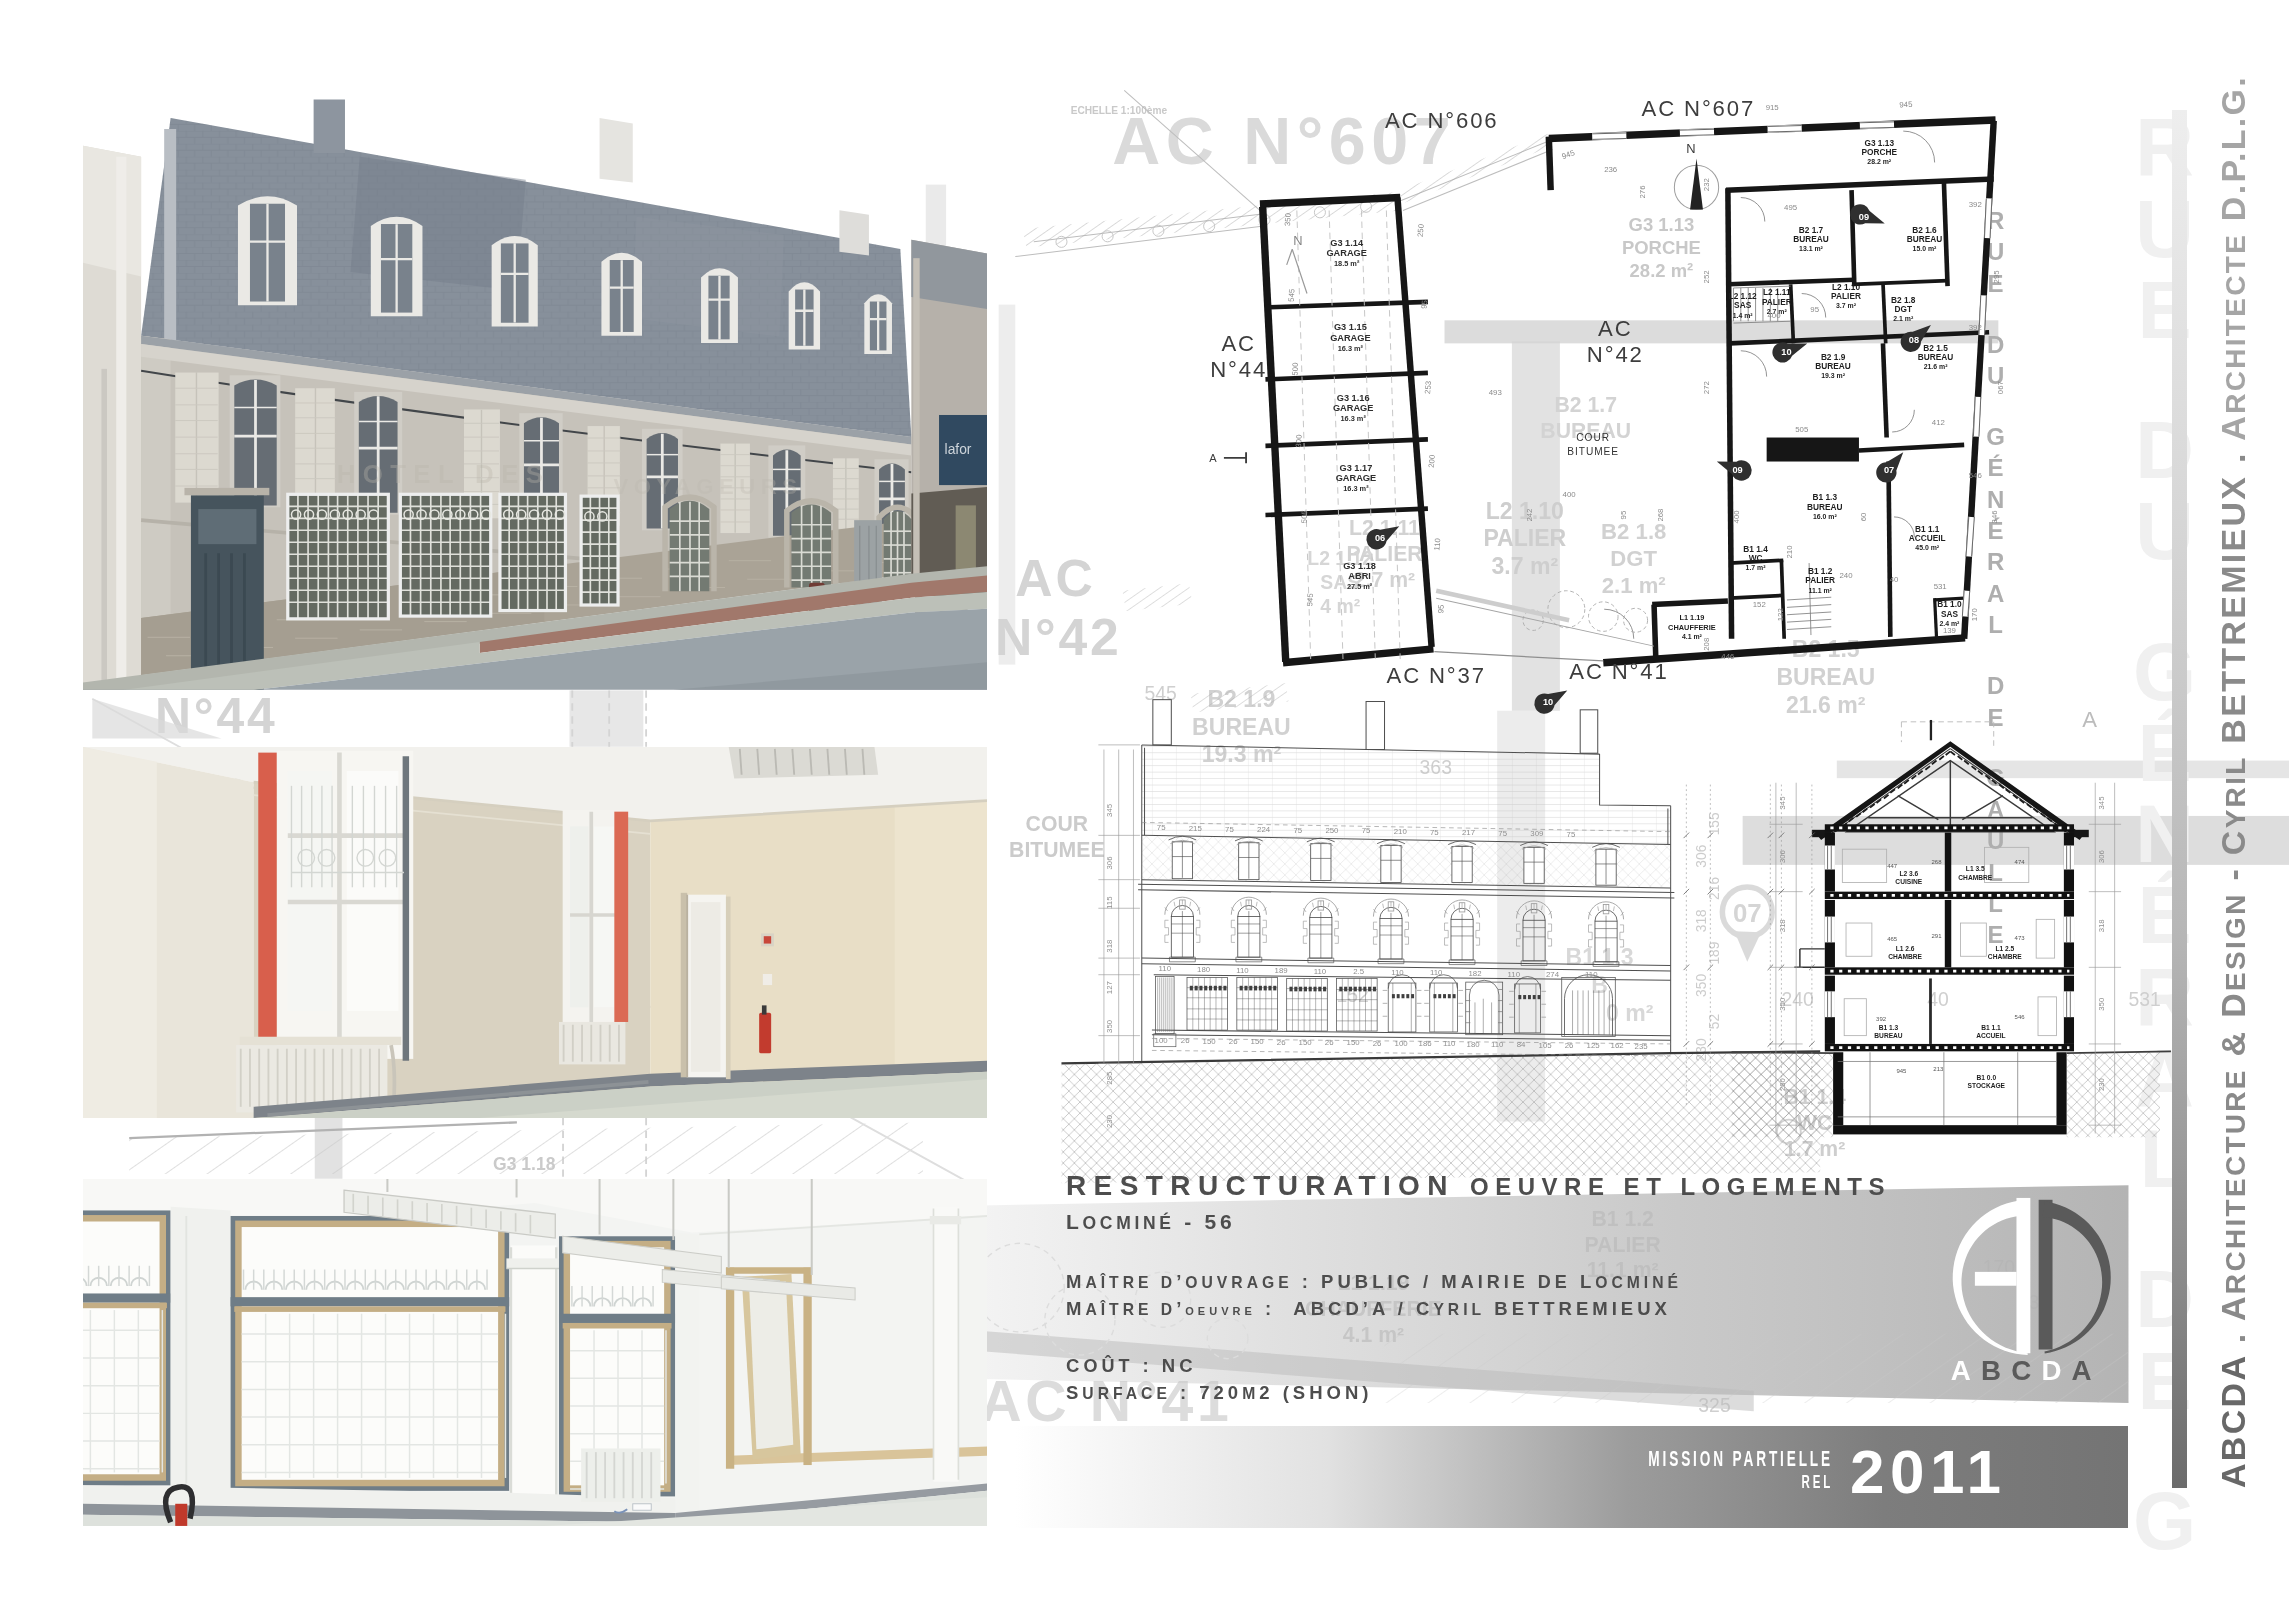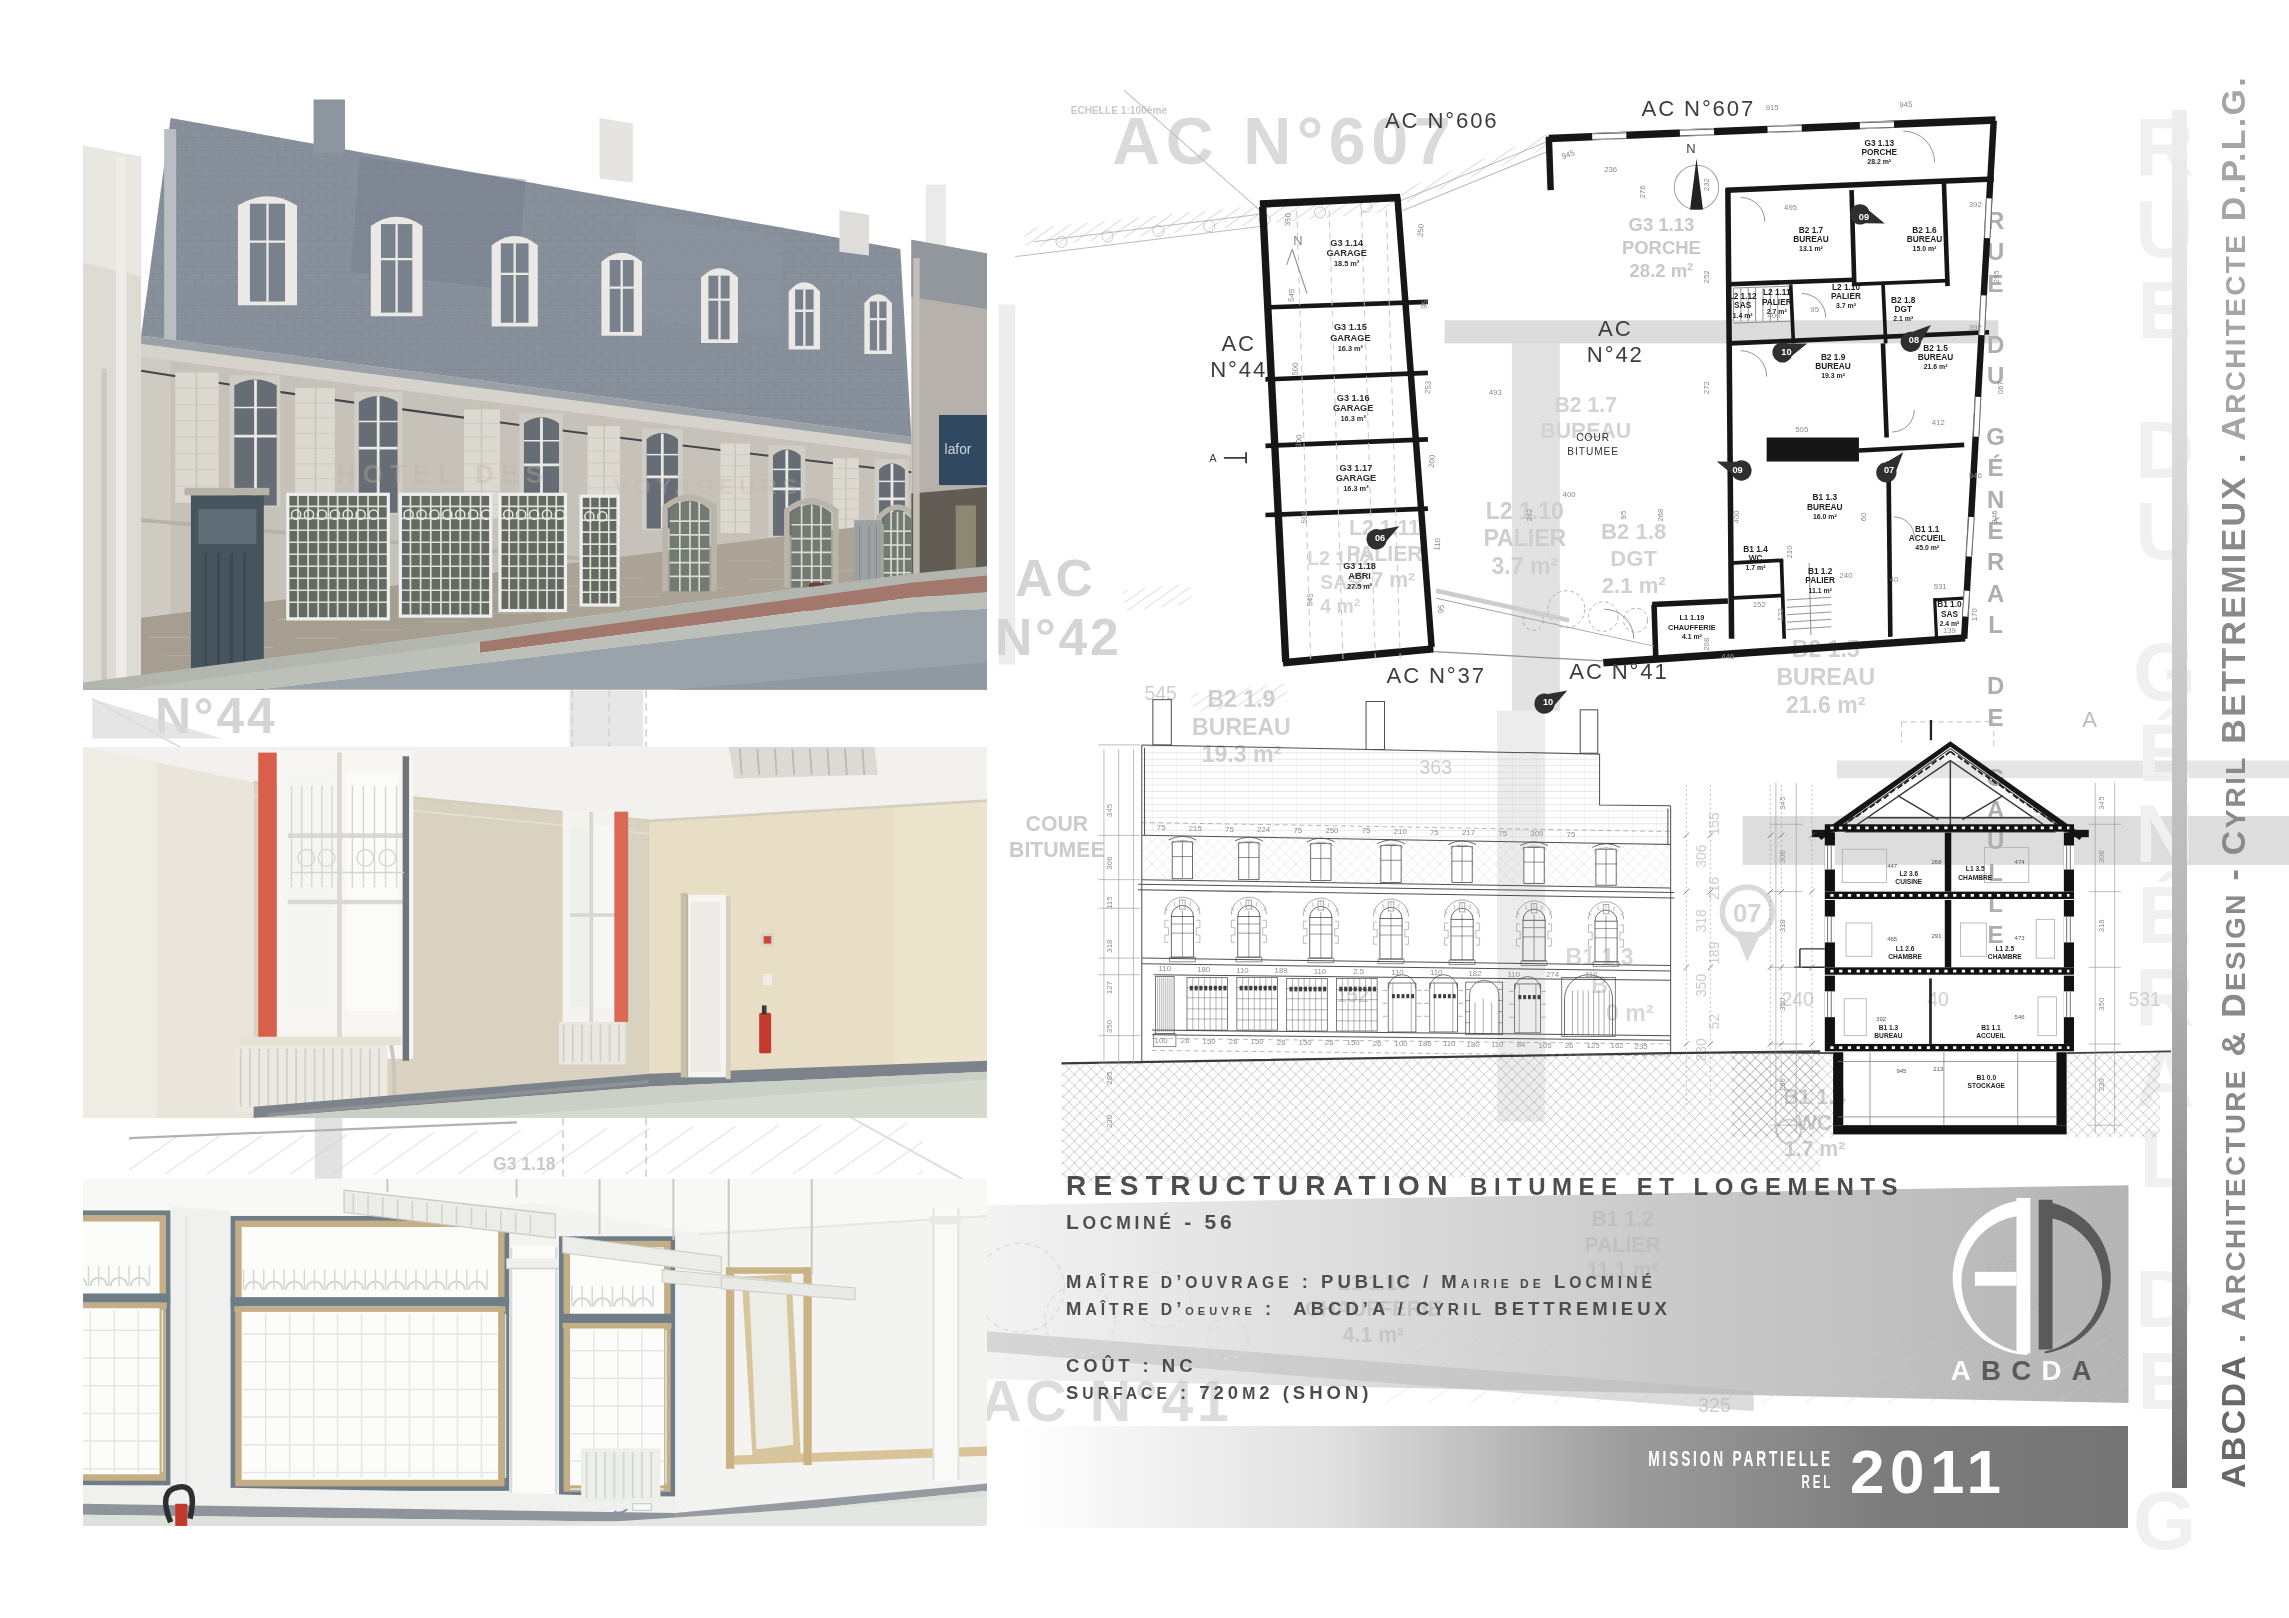--- a/index.html
+++ b/index.html
@@ -1512,23 +1512,23 @@
 </g>
 <polygon points="520,62 692,84 692,102 520,80" fill="#eceDe9" stroke="#cccdc8" stroke-width="1.2"></polygon>
 <polygon points="628,98 755,110 755,124 628,112" fill="#eaebe7" stroke="#cccdc8" stroke-width="1.1"></polygon>
 <polygon points="692,106 837,118 837,131 692,119" fill="#e9eae6" stroke="#cccdc8" stroke-width="1.1"></polygon>
 <path d="M95 372 q-14 -34 8 -38 q22 -4 13 34" stroke="#2e2e30" stroke-width="6" fill="none"></path>
 <rect x="100" y="352" width="13" height="24" fill="#c0392b"></rect>
 <rect x="596" y="352" width="20" height="7" fill="#fafafa" stroke="#b9c0c6" stroke-width="1"></rect>
 <path d="M590 358 q-8 6 -14 2" stroke="#7a92b8" stroke-width="2" fill="none"></path>
   </svg>
 
-<div class="abs ttl" style="left:1066px;top:1170px;font-size:28px;letter-spacing:7.4px">RESTRUCTURATION <span style="font-size:24px;letter-spacing:6.5px">BITUMEE ET LOGEMENTS</span></div>
+<div class="abs ttl" style="left:1066px;top:1170px;font-size:28px;letter-spacing:7.4px">RESTRUCTURATION <span style="font-size:24px;letter-spacing:6.5px">OEUVRE ET LOGEMENTS</span></div>
 <div class="abs ttl" style="left:1066px;top:1210px;font-size:21px;letter-spacing:3.7px">L<span style="font-size:17.5px">OCMINÉ</span> - 56</div>
-<div class="abs ttl" style="left:1066px;top:1271px;font-size:18.5px;letter-spacing:4px">M<span style="font-size:15.7px">AÎTRE D</span>’<span style="font-size:15.7px">OUVRAGE</span> : PUBLIC / M<span style="font-size:12px">AIRIE DE</span> L<span style="font-size:15.7px">OCMINÉ</span></div>
+<div class="abs ttl" style="left:1066px;top:1271px;font-size:18.5px;letter-spacing:4px">M<span style="font-size:15.7px">AÎTRE D</span>’<span style="font-size:15.7px">OUVRAGE</span> : PUBLIC / M<span style="font-size:18px">AIRIE DE</span> L<span style="font-size:15.7px">OCMINÉ</span></div>
 <div class="abs ttl" style="left:1066px;top:1298px;font-size:18.5px;letter-spacing:4px">M<span style="font-size:15.7px">AÎTRE D</span>’<span style="font-size:11px">OEUVRE</span> :&nbsp;&nbsp;ABCD’A / C<span style="font-size:15.7px">YRIL</span> BETTREMIEUX</div>
 <div class="abs ttl" style="left:1066px;top:1355px;font-size:18.5px;letter-spacing:4px">C<span style="font-size:18px">OÛT</span> : NC</div>
 <div class="abs ttl" style="left:1066px;top:1382px;font-size:18.5px;letter-spacing:4px">S<span style="font-size:15.7px">URFACE</span> : 720<span style="font-size:15.7px">M</span>2 (SHON)</div>
 
 <svg class="abs" style="left:1949px;top:1196px" width="171" height="222" viewBox="0 0 185 240">
 <path d="M80.7 4.3 L74.4 5.1 L68.2 6.4 L62.1 8.1 L56.1 10.3 L50.4 12.9 L44.8 16.0 L39.5 19.4 L34.5 23.3 L29.7 27.5 L25.3 32.1 L21.3 37.0 L17.6 42.1 L14.4 47.6 L11.5 53.2 L9.1 59.1 L7.2 65.1 L5.7 71.3 L4.7 77.5 L4.1 83.9 L4.0 90.2 L4.4 96.5 L5.3 102.8 L6.7 109.0 L8.5 115.1 L10.7 121.0 L13.5 126.7 L16.6 132.2 L20.1 137.5 L24.1 142.5 L28.3 147.1 L33.0 151.5 L37.9 155.4 L43.1 159.0 L48.6 162.2 L54.3 165.0 L60.2 167.3 L66.3 169.1 L72.5 170.6 L78.7 171.5 L85.1 171.9 L85.1 170.0 L79.0 169.1 L73.0 167.9 L67.1 166.1 L61.4 164.0 L55.9 161.4 L50.6 158.4 L45.6 155.1 L40.9 151.4 L36.5 147.4 L32.4 143.1 L28.7 138.5 L25.4 133.7 L22.4 128.6 L19.9 123.4 L17.8 118.0 L16.1 112.5 L14.8 106.9 L13.9 101.3 L13.5 95.6 L13.5 90.0 L14.0 84.3 L14.8 78.8 L16.1 73.4 L17.8 68.1 L19.8 63.0 L22.2 58.1 L25.0 53.4 L28.1 49.0 L31.5 44.8 L35.2 40.9 L39.2 37.3 L43.4 34.1 L47.8 31.2 L52.4 28.6 L57.1 26.4 L62.0 24.6 L67.0 23.2 L72.0 22.2 L77.1 21.5 L82.2 21.3 Z" fill="#ffffff"></path>
 <rect x="73" y="2" width="15" height="168" fill="#ffffff"></rect>
 <rect x="28" y="82" width="45" height="15" fill="#ffffff"></rect>
 <rect x="97" y="4" width="15" height="162" fill="#5a5a5a"></rect>
 <path d="M103.6 5.8 L109.4 6.8 L115.2 8.3 L120.8 10.2 L126.3 12.4 L131.6 15.1 L136.7 18.1 L141.6 21.5 L146.2 25.2 L150.6 29.2 L154.6 33.5 L158.4 38.2 L161.8 43.0 L164.8 48.1 L167.5 53.4 L169.7 58.9 L171.6 64.6 L173.1 70.3 L174.2 76.2 L174.8 82.1 L175.0 88.0 L174.8 93.9 L174.2 99.8 L173.1 105.7 L171.6 111.4 L169.7 117.1 L167.5 122.6 L164.8 127.9 L161.8 133.0 L158.4 137.8 L154.6 142.5 L150.6 146.8 L146.2 150.8 L141.6 154.5 L136.7 157.9 L131.6 160.9 L126.3 163.6 L120.8 165.8 L115.2 167.7 L109.4 169.2 L103.6 170.2 L103.3 168.2 L108.9 166.8 L114.4 165.1 L119.7 162.9 L124.8 160.4 L129.8 157.5 L134.4 154.3 L138.8 150.8 L143.0 147.0 L146.8 143.0 L150.3 138.7 L153.5 134.2 L156.3 129.4 L158.8 124.6 L160.9 119.5 L162.6 114.4 L163.9 109.2 L164.9 103.9 L165.5 98.6 L165.7 93.3 L165.5 88.0 L164.9 82.8 L164.0 77.6 L162.7 72.6 L161.1 67.7 L159.1 62.9 L156.8 58.3 L154.2 54.0 L151.3 49.8 L148.1 45.9 L144.6 42.2 L141.0 38.9 L137.1 35.8 L133.0 33.0 L128.8 30.5 L124.4 28.4 L119.9 26.5 L115.3 25.0 L110.6 23.9 L105.9 23.1 L101.2 22.6 Z" fill="#5a5a5a"></path>

